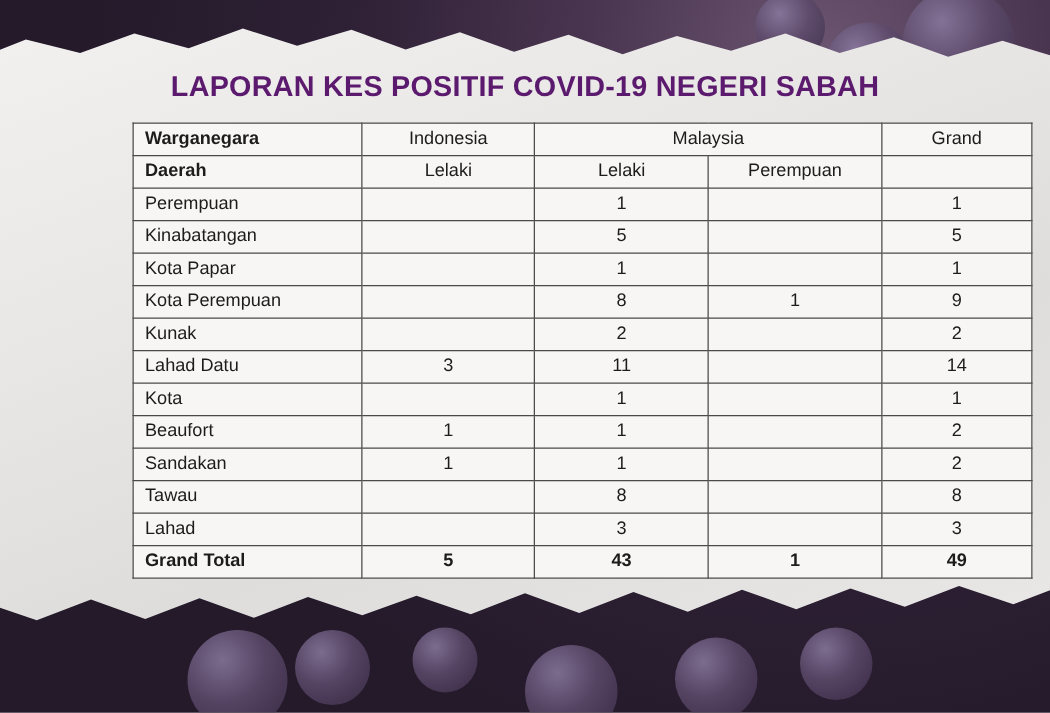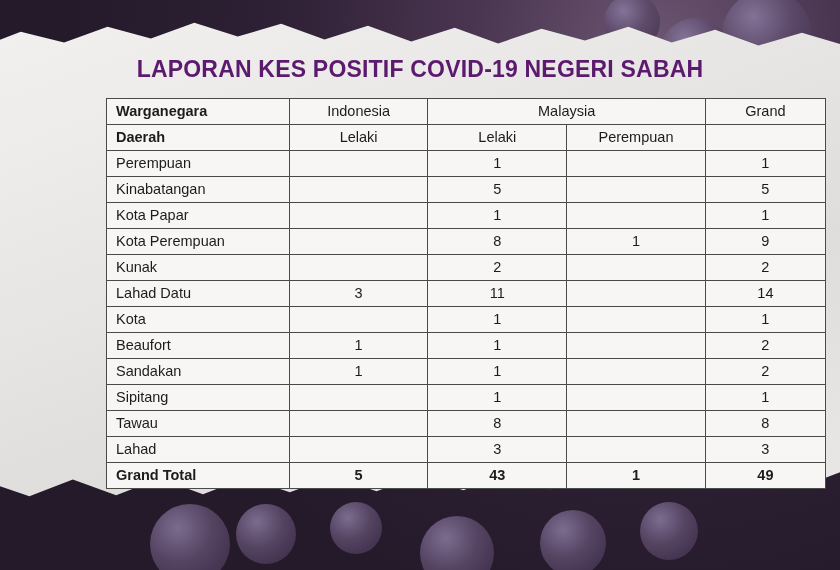--- a/index.html
+++ b/index.html
@@ -220,27 +220,20 @@
           <td class="col-total">2</td>
         </tr>
         <tr>
           <td class="col-area">Sandakan</td>
           <td class="col-num">1</td>
           <td class="col-num">1</td>
           <td class="col-num"></td>
           <td class="col-total">2</td>
         </tr>
         <tr>
-          <td class="col-area">Sipitang</td>
-          <td class="col-num"></td>
-          <td class="col-num">1</td>
-          <td class="col-num"></td>
-          <td class="col-total">1</td>
-        </tr>
-        <tr>
           <td class="col-area">Tawau</td>
           <td class="col-num"></td>
           <td class="col-num">8</td>
           <td class="col-num"></td>
           <td class="col-total">8</td>
         </tr>
         <tr>
           <td class="col-area">Lahad</td>
           <td class="col-num"></td>
           <td class="col-num">3</td>

